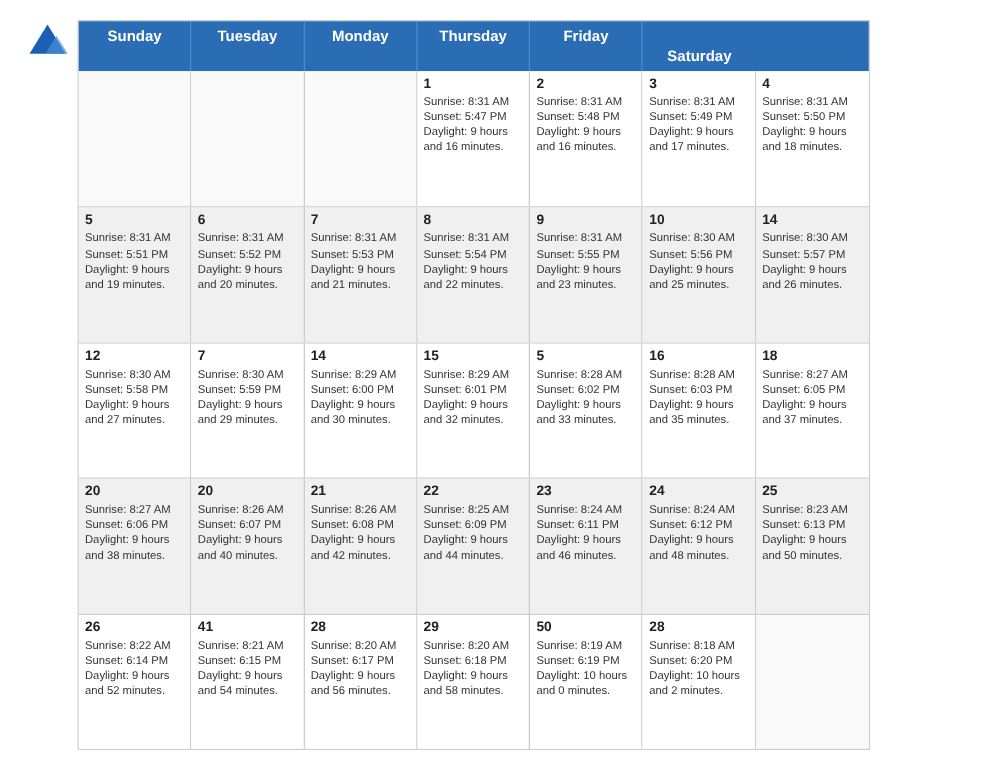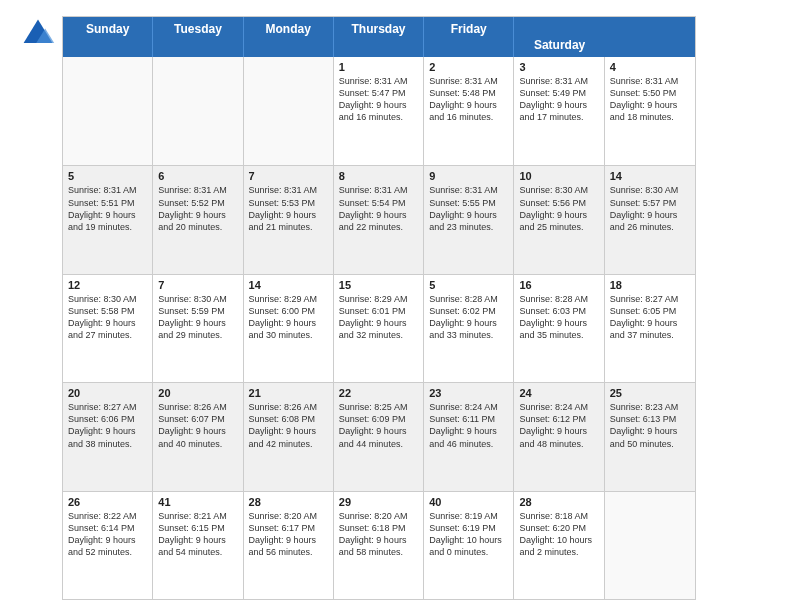--- a/index.html
+++ b/index.html
@@ -354,21 +354,21 @@
 and 56 minutes.</div>
           </div>
           <div class="cal-cell">
             <div class="day-num">29</div>
             <div class="cell-text" style="white-space: pre-line;">Sunrise: 8:20 AM
 Sunset: 6:18 PM
 Daylight: 9 hours
 and 58 minutes.</div>
           </div>
           <div class="cal-cell">
-            <div class="day-num">40</div>
+            <div class="day-num">50</div>
             <div class="cell-text" style="white-space: pre-line;">Sunrise: 8:19 AM
 Sunset: 6:19 PM
 Daylight: 10 hours
 and 0 minutes.</div>
           </div>
           <div class="cal-cell">
             <div class="day-num">28</div>
             <div class="cell-text" style="white-space: pre-line;">Sunrise: 8:18 AM
 Sunset: 6:20 PM
 Daylight: 10 hours

